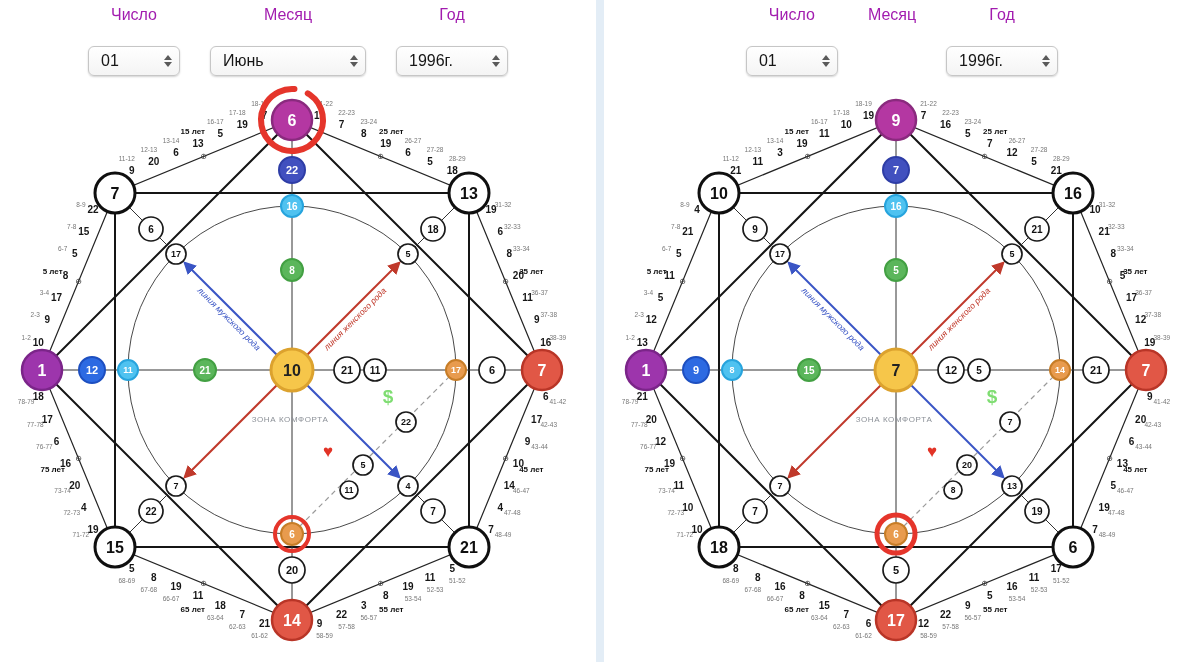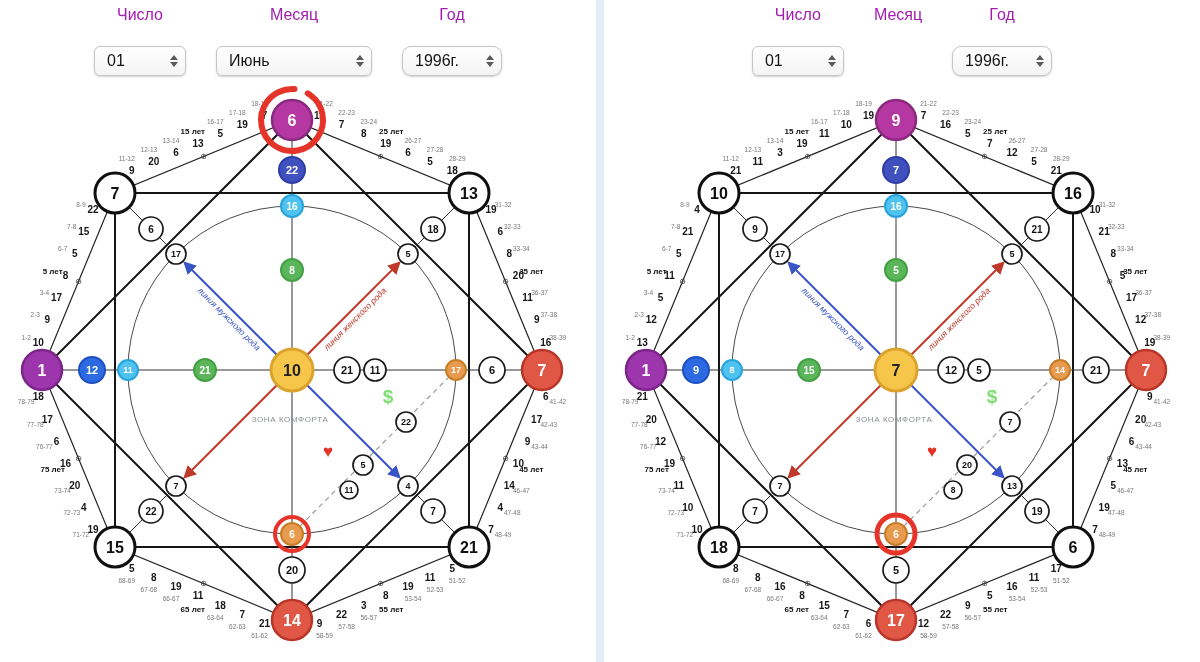--- a/index.html
+++ b/index.html
@@ -11,21 +11,21 @@
   .form-row{position:absolute;top:6px;left:0;width:100%;display:flex;
             justify-content:center;gap:30px;}
   .field{display:flex;flex-direction:column;align-items:center;}
   .field-label{font-size:16px;color:#a21caf;margin-bottom:22px;}
   .select{height:30px;background:linear-gradient(#ffffff,#f4f4f4);
           border:1px solid #c6c6c6;border-radius:6px;
           box-shadow:0 1px 2px rgba(0,0,0,.18);
           display:flex;align-items:center;justify-content:space-between;
           padding:0 7px 0 12px;font-size:16px;color:#161616;cursor:default;
           box-sizing:border-box;}
-  .w-day{width:92px;} .w-month{width:156px;} .w-year{width:100px;border-radius:9px;}
+  .w-day{width:92px;} .w-month{width:156px;} .w-year{width:112px;}
   .select .value{white-space:nowrap;}
   .stepper{display:flex;flex-direction:column;align-items:center;margin-left:8px;}
   .stepper i{display:block;width:0;height:0;border-left:4px solid transparent;
              border-right:4px solid transparent;}
   .tri-up{border-bottom:5px solid #5a5a5a;margin-bottom:2px;}
   .tri-down{border-top:5px solid #5a5a5a;}
   .chart{position:absolute;top:78px;left:2px;width:592px;height:584px;}
   svg text{font-family:"Liberation Sans", sans-serif;}
 </style>
 </head>

